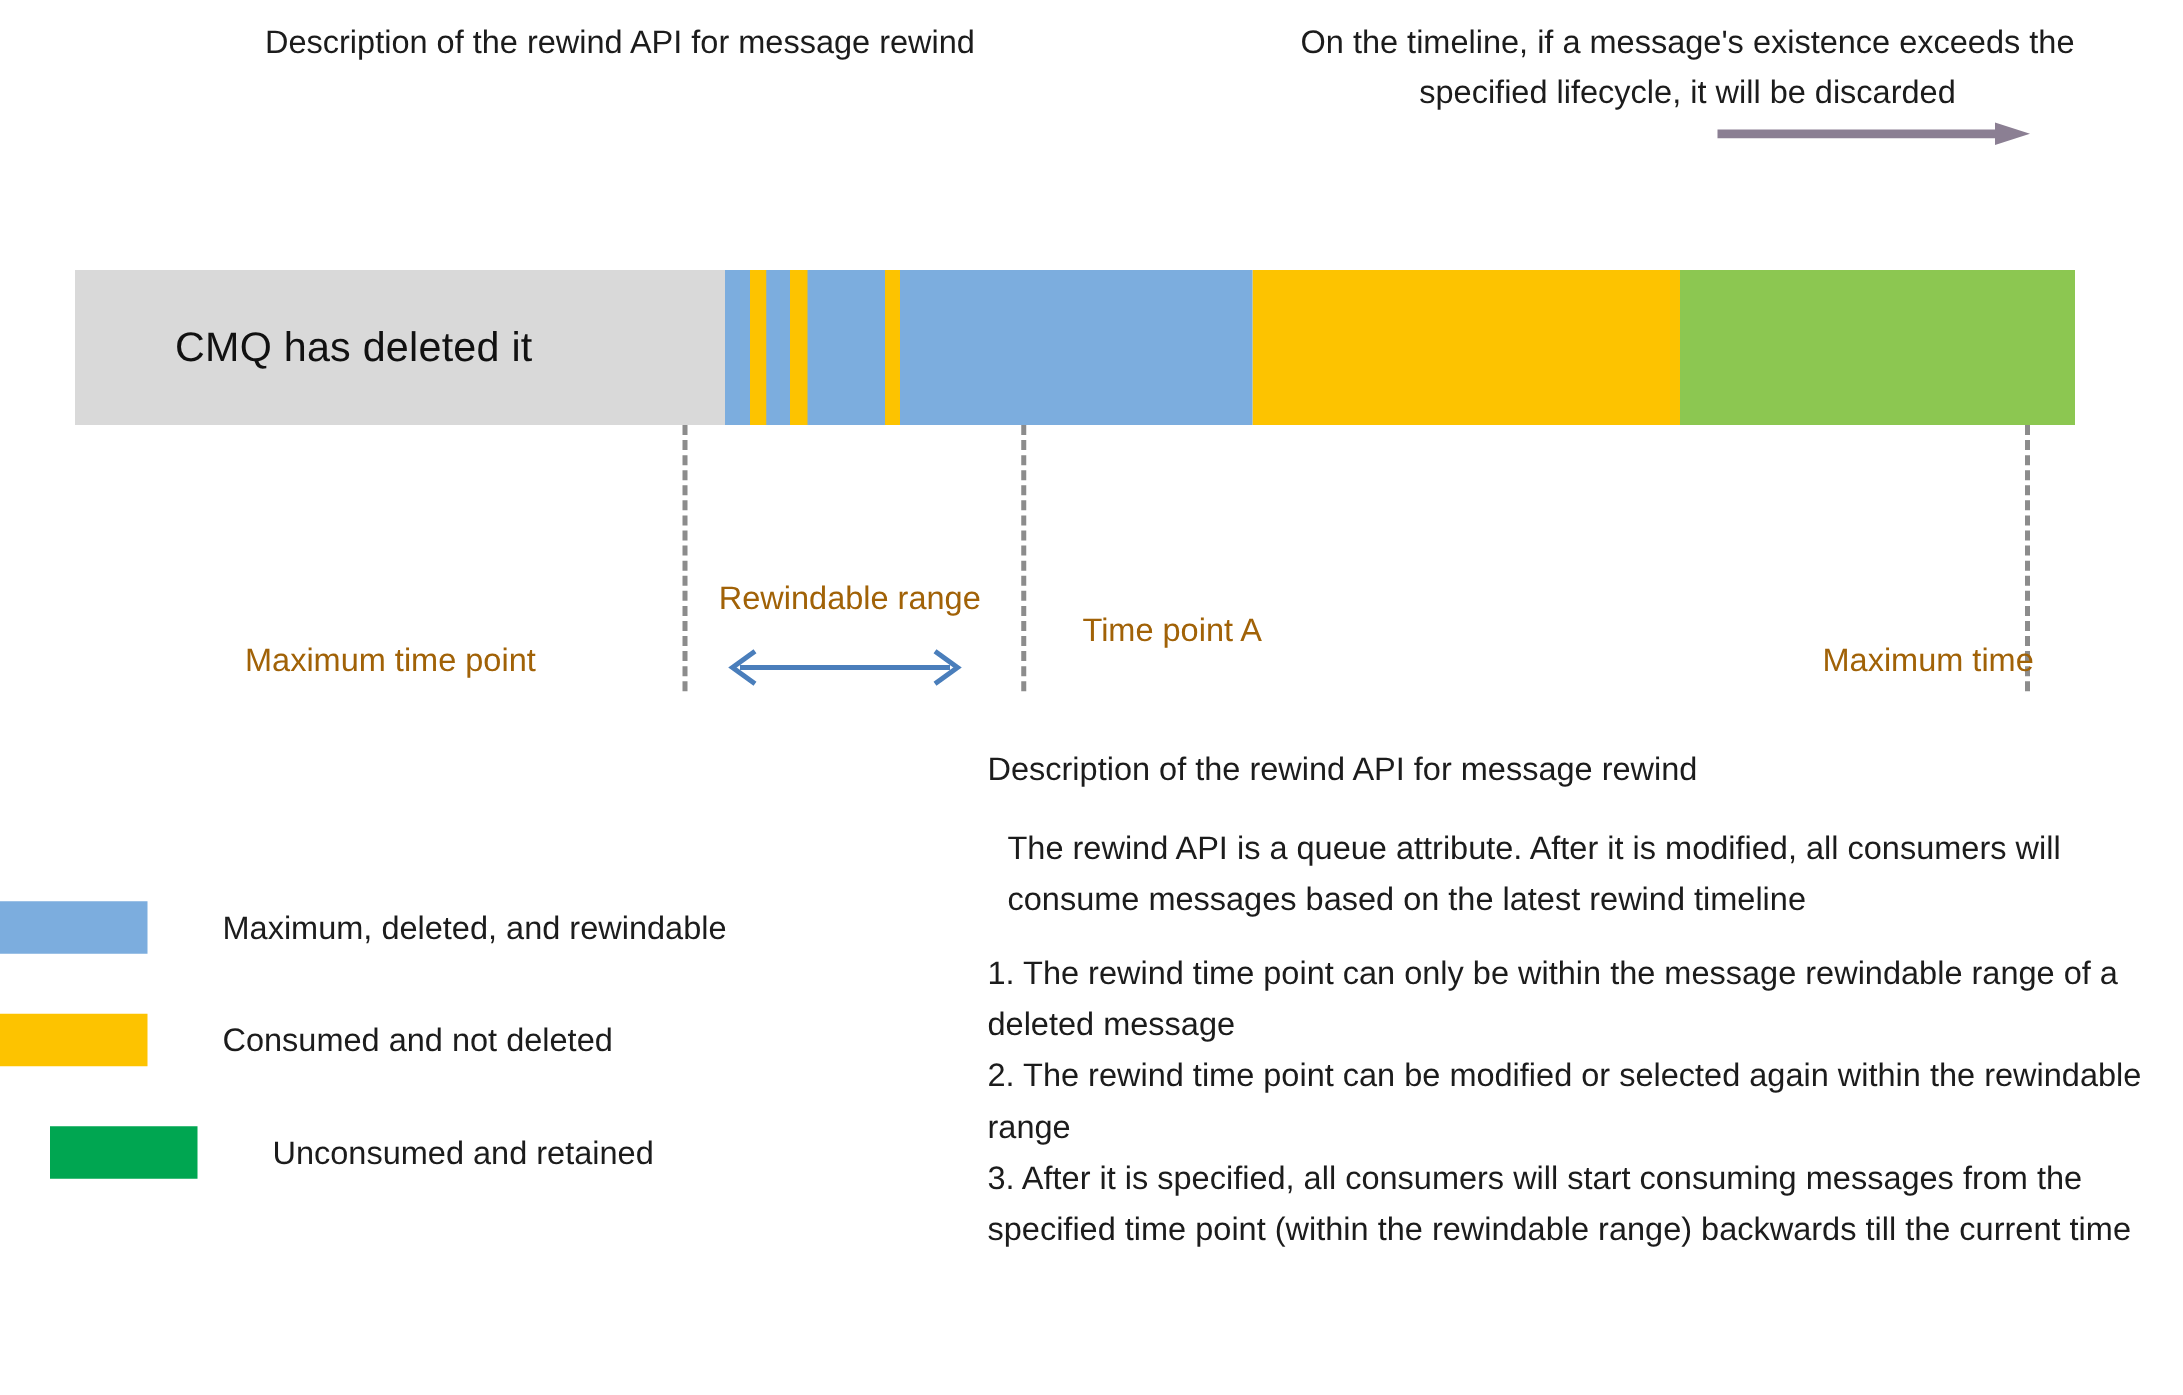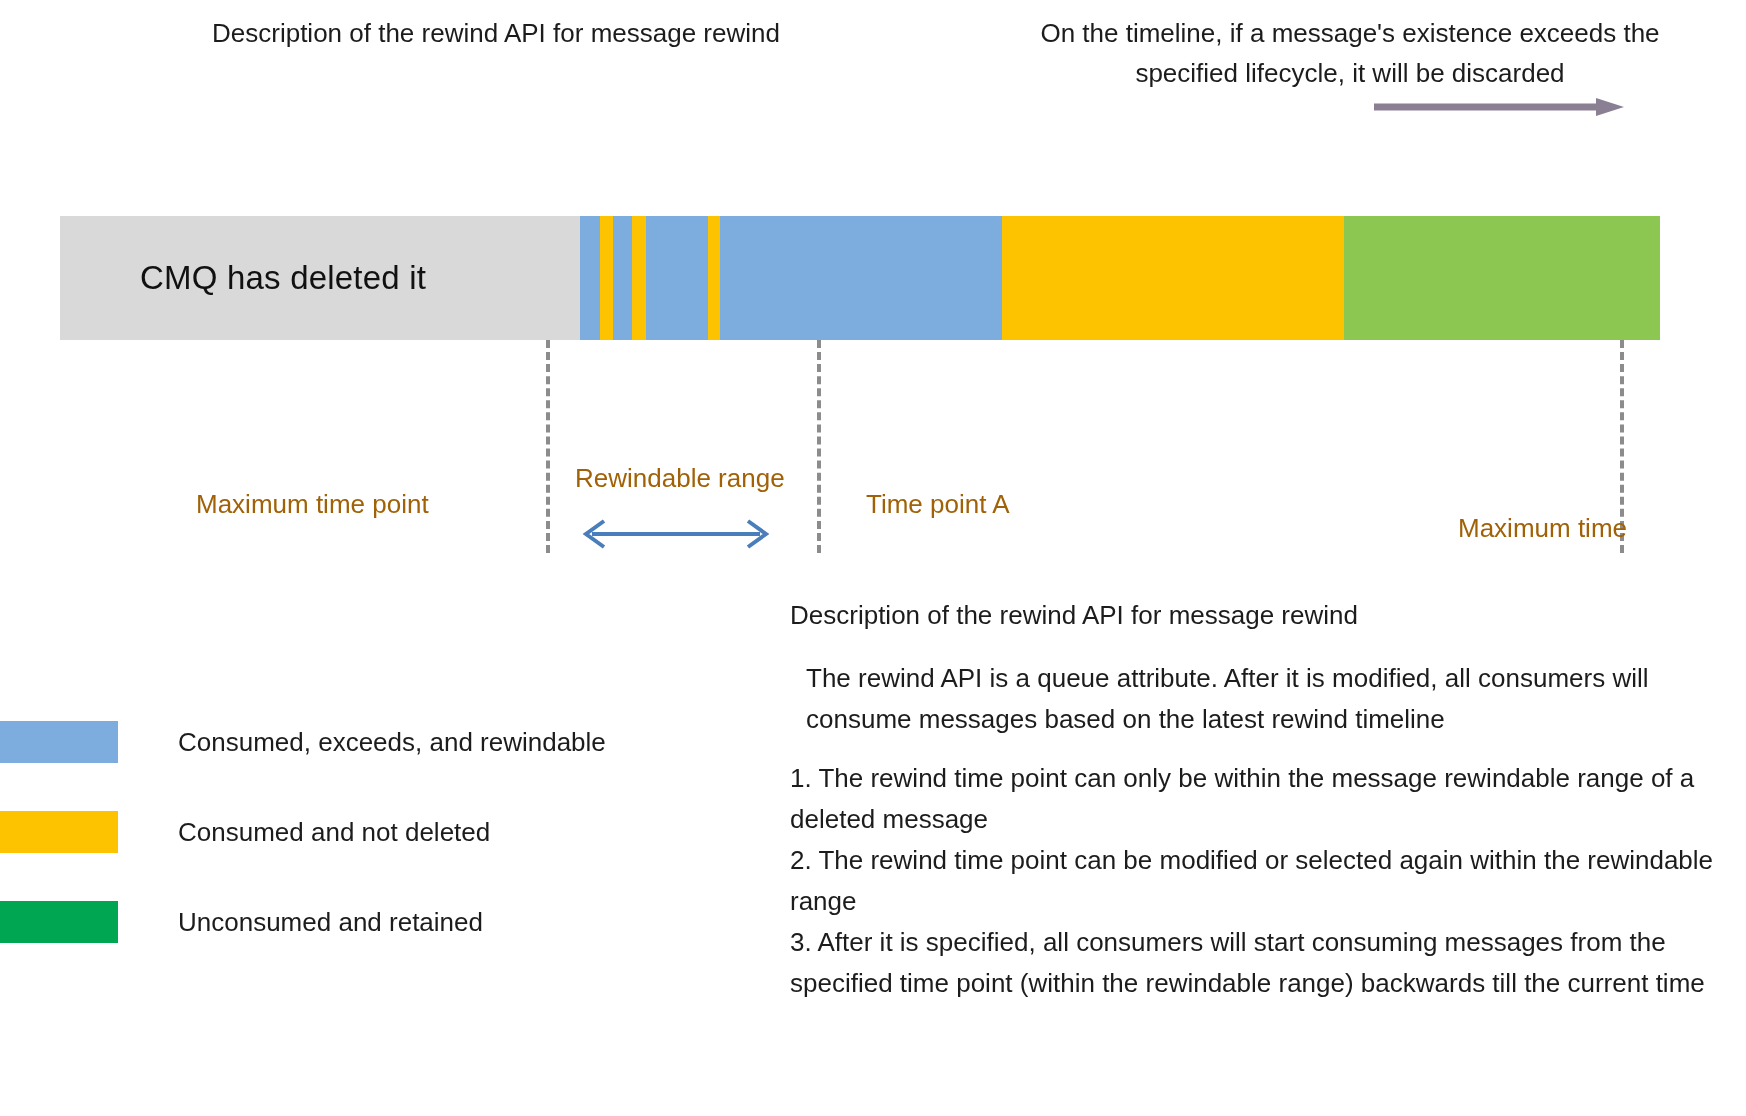--- a/index.html
+++ b/index.html
@@ -99,21 +99,21 @@
     line-height: 32px;
     color: #a16207;
     white-space: nowrap;
   }
   #label-rewindable-range {
     left: 575px;
     top: 462px;
   }
   #label-maximum-time-point {
     left: 196px;
-    top: 488px;
+    top: 512px;
   }
   #label-time-point-a {
     left: 866px;
     top: 488px;
   }
   #label-current-time {
     left: 1458px;
     top: 512px;
   }
 
@@ -217,27 +217,27 @@
 
   <svg id="range-arrow" viewBox="0 0 196 36">
     <line x1="14" y1="18" x2="182" y2="18" stroke="#4a7ebb" stroke-width="4"></line>
     <polyline points="26,5 8,18 26,31" fill="none" stroke="#4a7ebb" stroke-width="4" stroke-linejoin="miter"></polyline>
     <polyline points="170,5 188,18 170,31" fill="none" stroke="#4a7ebb" stroke-width="4" stroke-linejoin="miter"></polyline>
   </svg>
 
   <div id="legend">
     <div class="legend-row" style="top: 0px;">
       <span class="legend-swatch" style="background: rgb(124, 173, 222);"></span>
-      <span class="legend-label">Consumed, exceeds, and rewindable</span>
+      <span class="legend-label">Maximum, deleted, and rewindable</span>
     </div>
     <div class="legend-row" style="top: 90px;">
       <span class="legend-swatch" style="background: rgb(253, 195, 0);"></span>
       <span class="legend-label">Consumed and not deleted</span>
     </div>
-    <div class="legend-row" style="top: 180px;">
+    <div class="legend-row" style="top: 180px; margin-left: 40px;">
       <span class="legend-swatch" style="background: rgb(0, 166, 81);"></span>
       <span class="legend-label">Unconsumed and retained</span>
     </div>
   </div>
 
   <div id="notes">
     <p class="note-heading">Description of the rewind API for message rewind</p>
     <p class="note-para">The rewind API is a queue attribute. After it is modified, all consumers will consume messages based on the latest rewind timeline</p>
     <p class="note-item">1. The rewind time point can only be within the message rewindable range of a deleted message</p>
     <p class="note-item">2. The rewind time point can be modified or selected again within the rewindable range</p>

